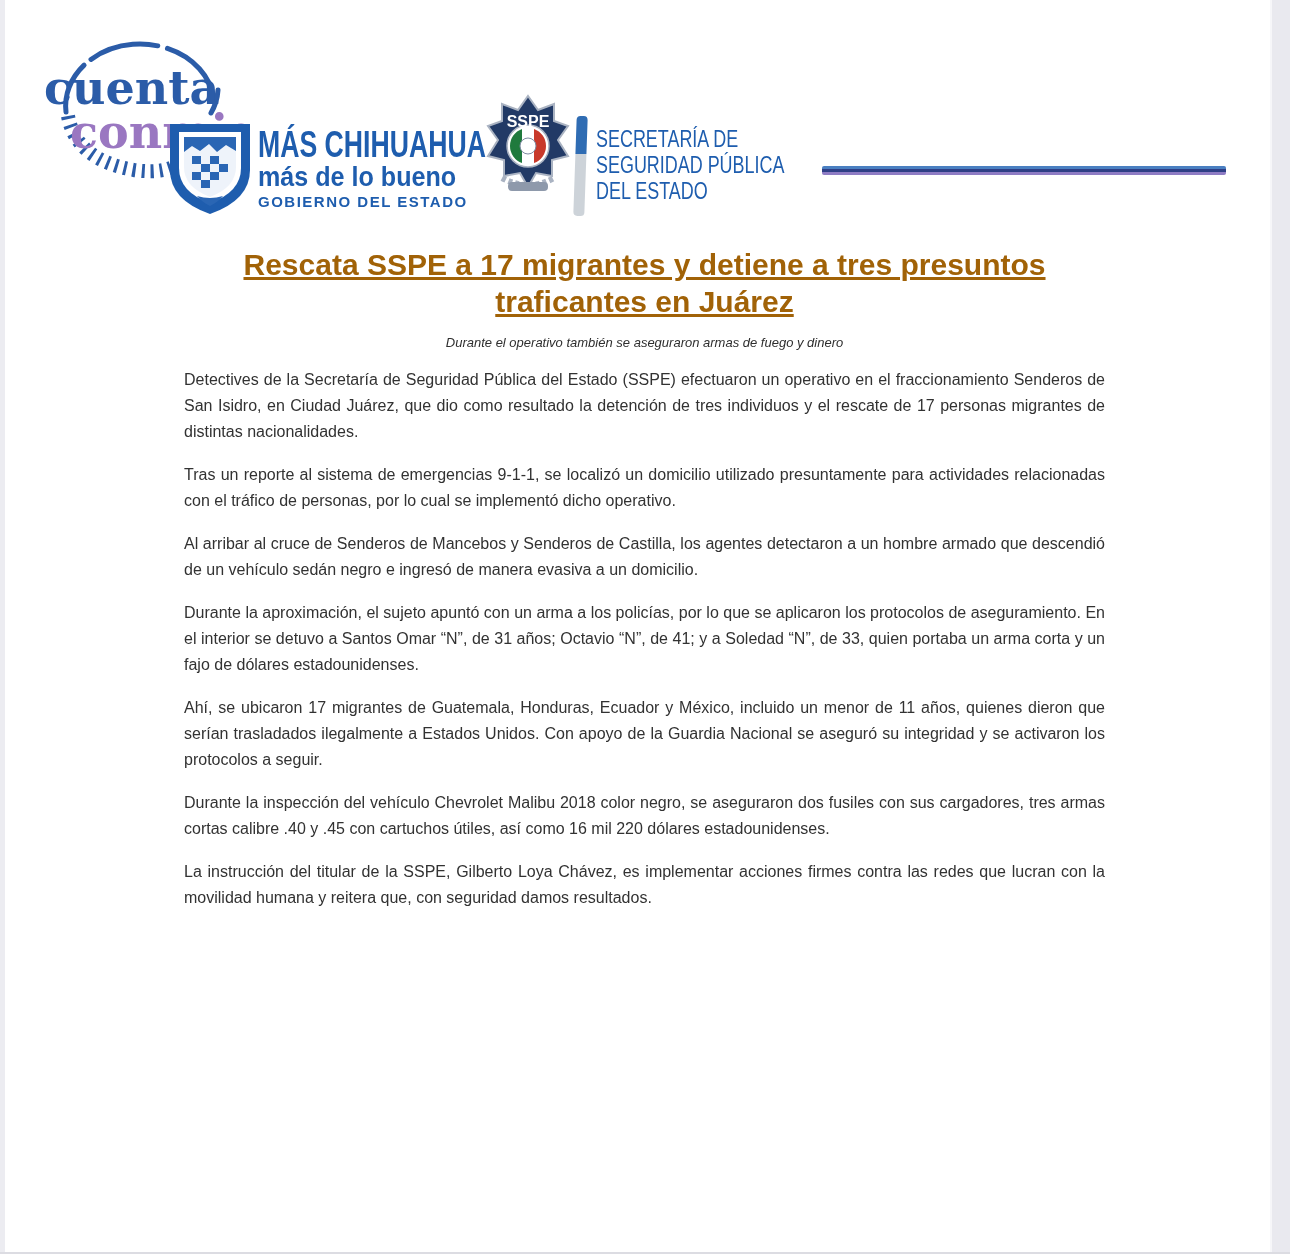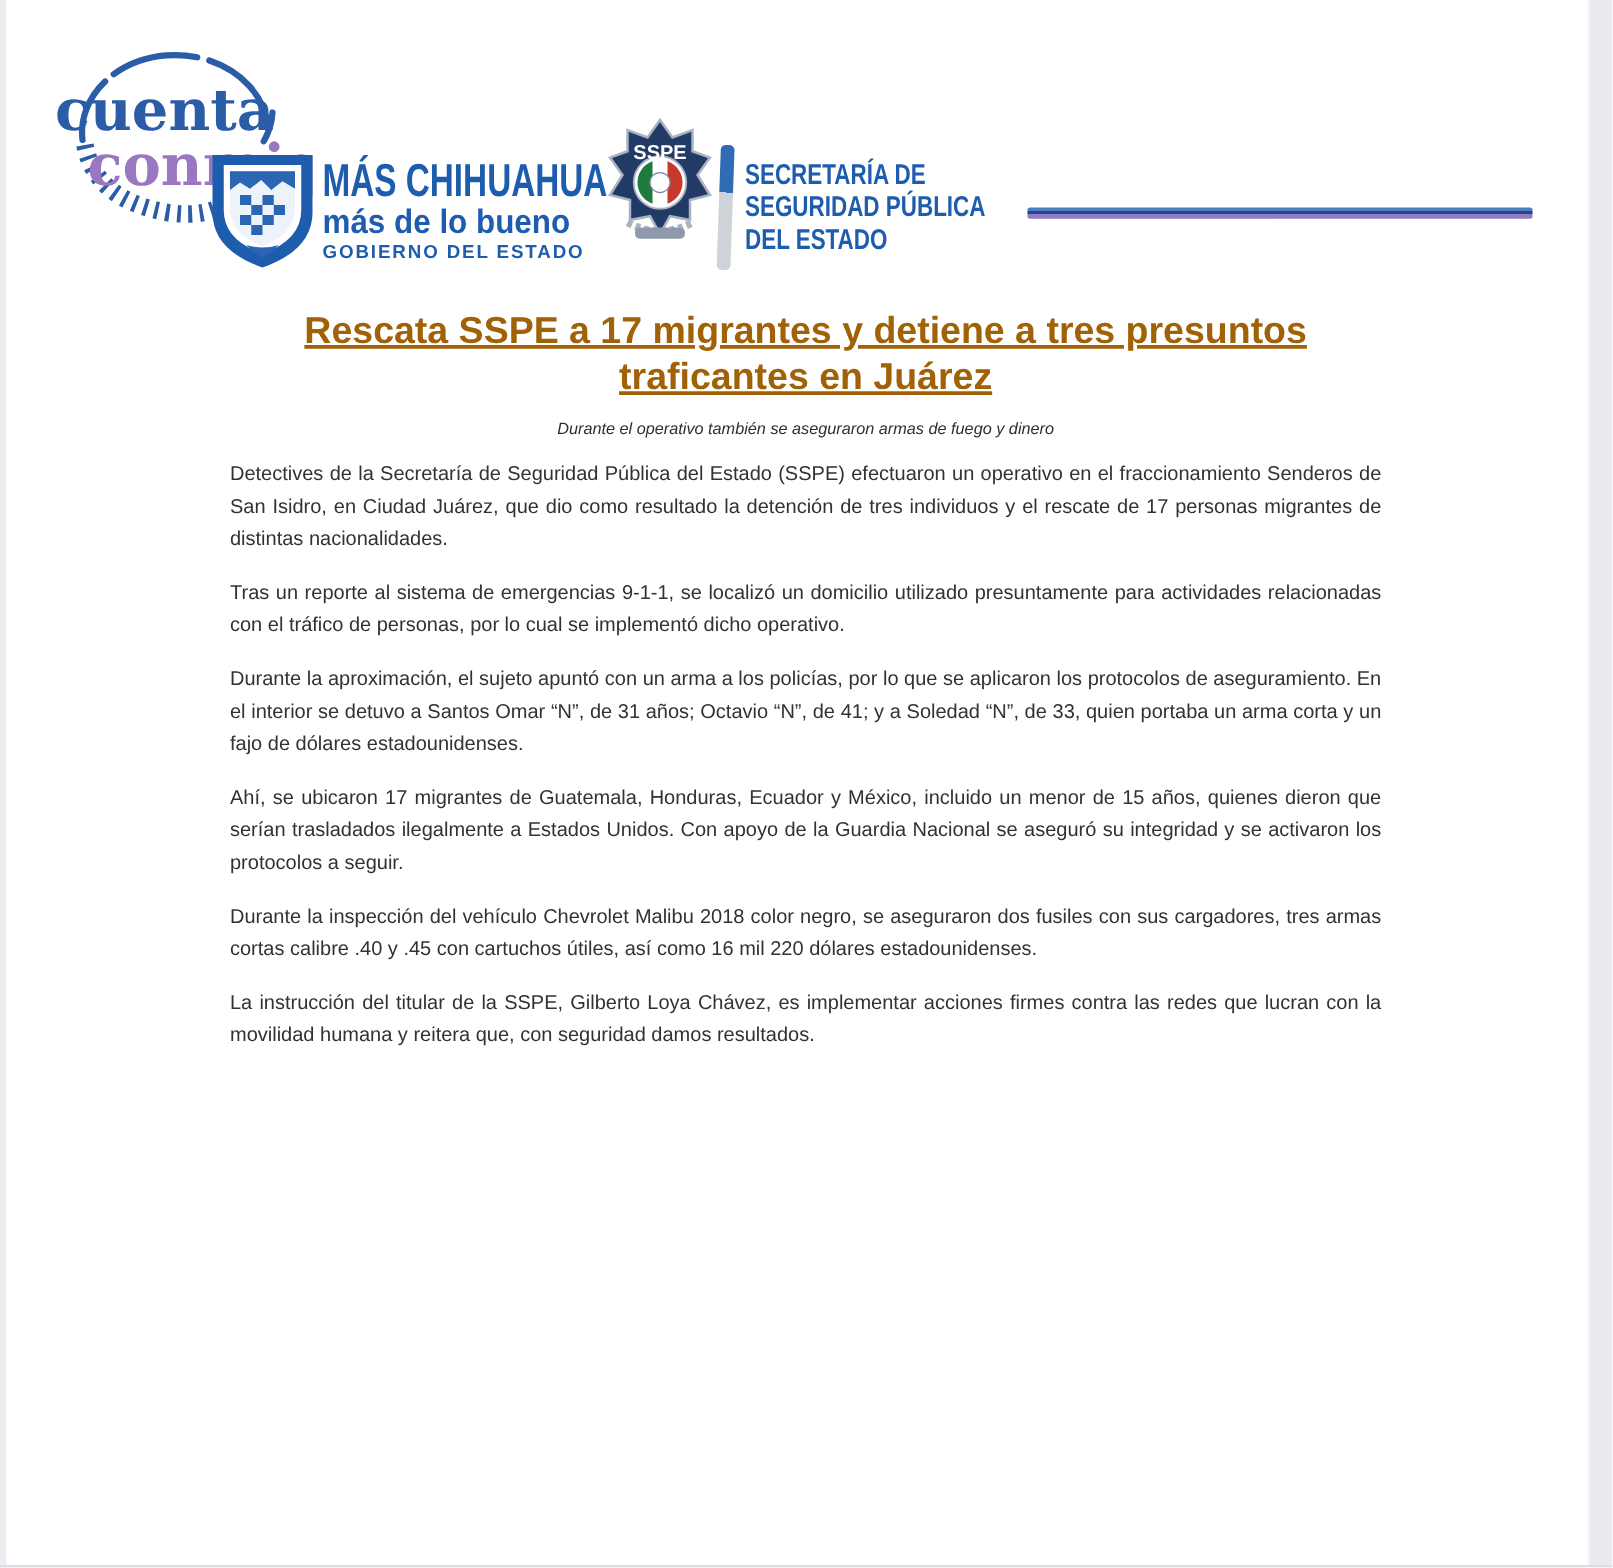--- a/index.html
+++ b/index.html
@@ -51,21 +51,21 @@
   .sspe-badge { position: absolute; left: 486px; top: 94px; }
 
   .divider-bar {
     position: absolute; left: 575px; top: 116px; width: 11px; height: 100px;
     background: linear-gradient(#2f6cb3 0 38%, #cdd3d9 38% 100%);
     border-radius: 4px; transform: rotate(2deg);
   }
 
   .secretaria {
     position: absolute; left: 596px; top: 126px;
-    color: #1e5dae; white-space: nowrap; font-weight: bold;
+    color: #1e5dae; white-space: nowrap; font-weight: normal;
   }
   .secretaria div {
     font-size: 23px; line-height: 26px;
     transform: scaleX(0.78); transform-origin: left top;
   }
 
   .header-rule {
     position: absolute; left: 822px; top: 166px; width: 404px; height: 9px;
     background: linear-gradient(#4a7fc1 0 30%, #2e3f86 30% 62%, #8e7cc4 62% 100%);
     border-radius: 2px;
@@ -160,18 +160,19 @@
 
   <div class="header-rule"></div>
 </div>
 
 <div class="article">
   <h1 class="doc-title">Rescata SSPE a 17 migrantes y detiene a tres presuntos traficantes en Juárez</h1>
   <div class="doc-subtitle">Durante el operativo también se aseguraron armas de fuego y dinero</div>
   <div class="doc-body">
     <p>Detectives de la Secretaría de Seguridad Pública del Estado (SSPE) efectuaron un operativo en el fraccionamiento Senderos de San Isidro, en Ciudad Juárez, que dio como resultado la detención de tres individuos y el rescate de 17 personas migrantes de distintas nacionalidades.</p>
     <p>Tras un reporte al sistema de emergencias 9-1-1, se localizó un domicilio utilizado presuntamente para actividades relacionadas con el tráfico de personas, por lo cual se implementó dicho operativo.</p>
+    <p>Al arribar al cruce de Senderos de Mancebos y Senderos de Castilla, los agentes detectaron a un hombre armado que descendió de un vehículo sedán negro e ingresó de manera evasiva a un domicilio.</p>
     <p>Durante la aproximación, el sujeto apuntó con un arma a los policías, por lo que se aplicaron los protocolos de aseguramiento. En el interior se detuvo a Santos Omar “N”, de 31 años; Octavio “N”, de 41; y a Soledad “N”, de 33, quien portaba un arma corta y un fajo de dólares estadounidenses.</p>
-    <p>Ahí, se ubicaron 17 migrantes de Guatemala, Honduras, Ecuador y México, incluido un menor de 15 años, quienes dieron que serían trasladados ilegalmente a Estados Unidos. Con apoyo de la Guardia Nacional se aseguró su integridad y se activaron los protocolos a seguir.</p>
+    <p>Ahí, se ubicaron 17 migrantes de Guatemala, Honduras, Ecuador y México, incluido un menor de 11 años, quienes dieron que serían trasladados ilegalmente a Estados Unidos. Con apoyo de la Guardia Nacional se aseguró su integridad y se activaron los protocolos a seguir.</p>
     <p>Durante la inspección del vehículo Chevrolet Malibu 2018 color negro, se aseguraron dos fusiles con sus cargadores, tres armas cortas calibre .40 y .45 con cartuchos útiles, así como 16 mil 220 dólares estadounidenses.</p>
     <p>La instrucción del titular de la SSPE, Gilberto Loya Chávez, es implementar acciones firmes contra las redes que lucran con la movilidad humana y reitera que, con seguridad damos resultados.</p>
   </div>
 </div>
 
 </body></html>

